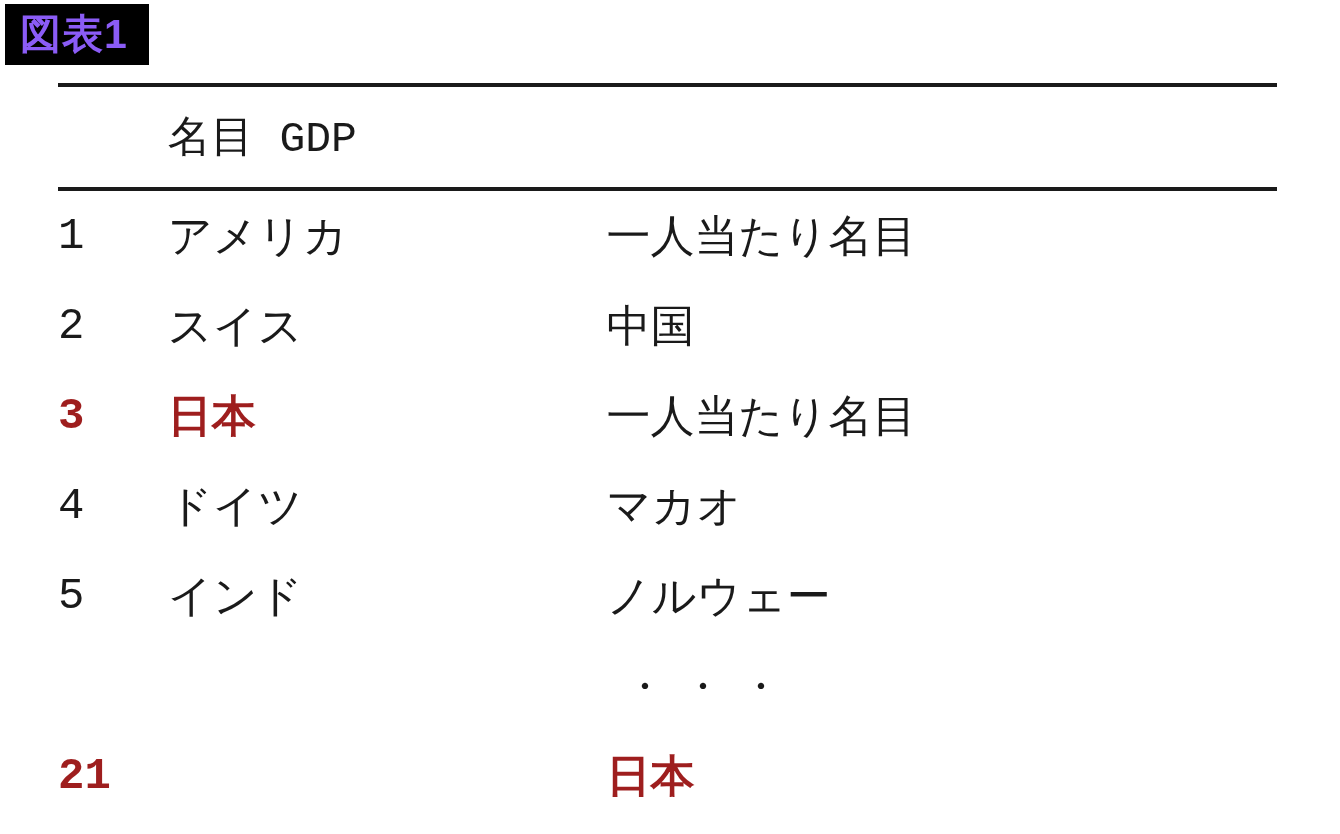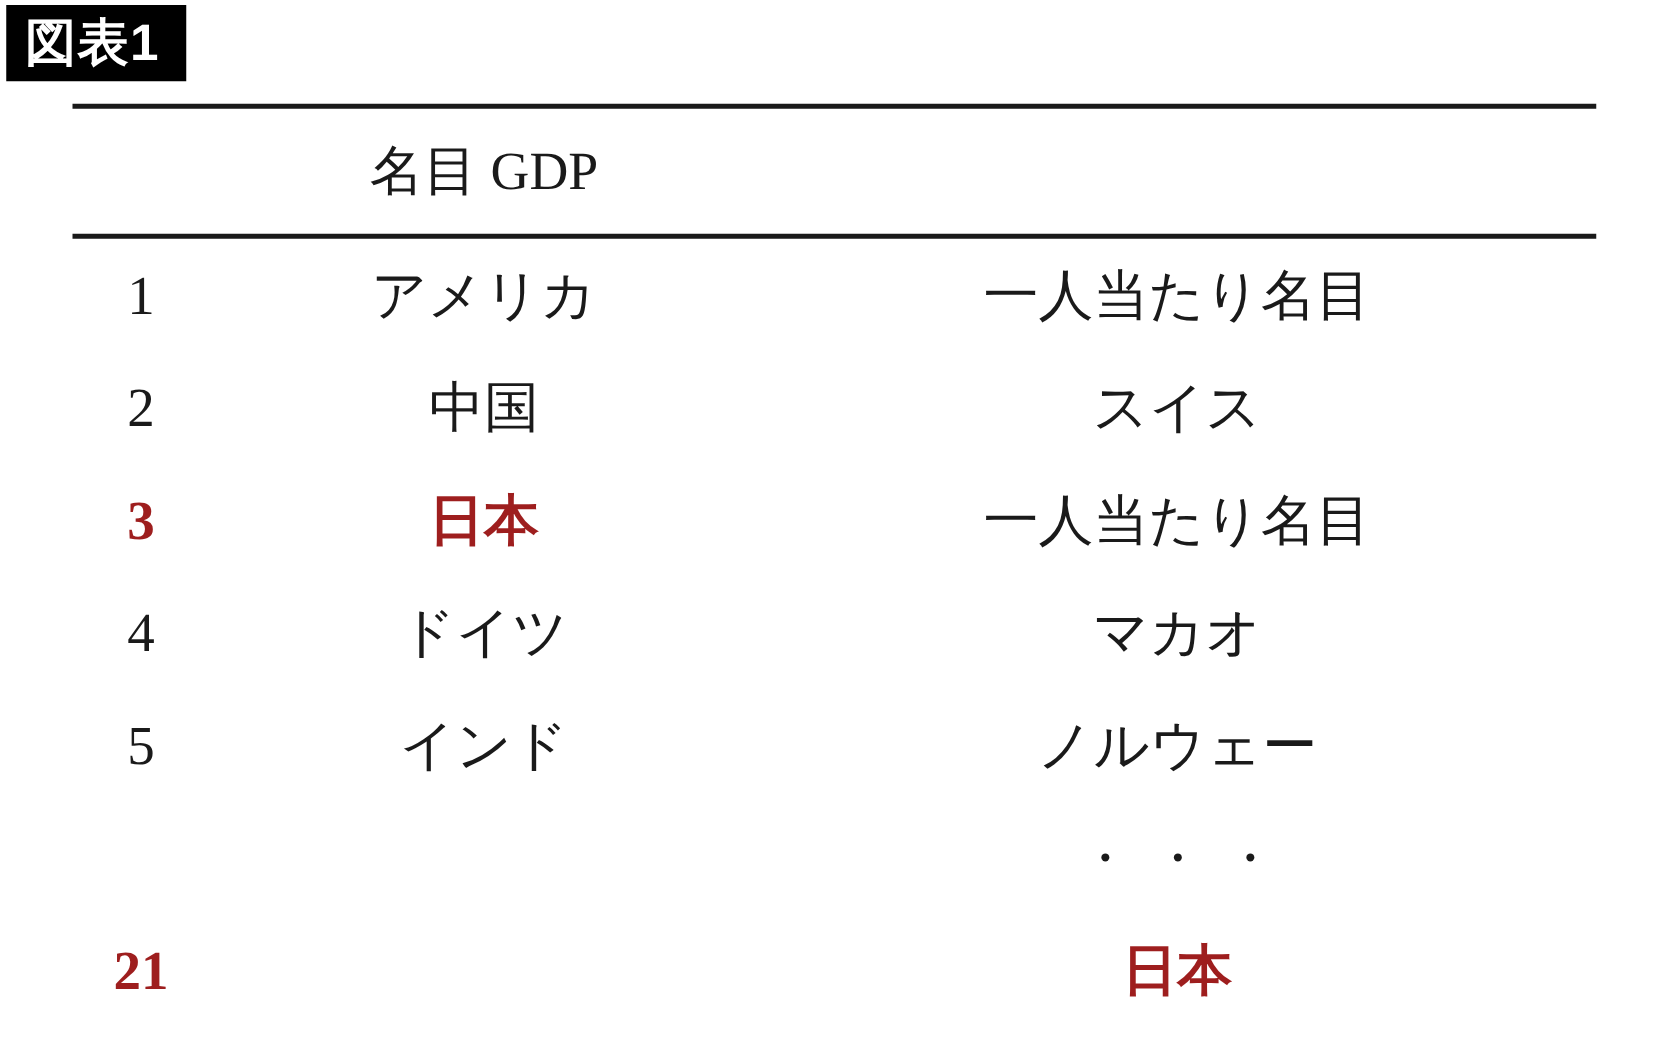--- a/index.html
+++ b/index.html
@@ -11,21 +11,21 @@
     overflow: hidden;
   }
   .page { position: relative; width: 1340px; height: 834px; }
 
   
   .fig-label {
     position: absolute;
     left: 5px; top: 4px;
     width: 144px; height: 61px;
     background: #000000;
-    color: #ffffff;
+    color: #8b5cf6;
     font-family: "Liberation Sans", "DejaVu Sans", sans-serif;
     font-weight: 700;
     font-size: 41px;
     line-height: 61px;
     padding-left: 15px;
     letter-spacing: 1px;
   }
 
   
   .gdp-table {
@@ -37,21 +37,21 @@
     width: 100%; height: 4px;
     background: #1a1a1a;
   }
   .row {
     display: grid;
     grid-template-columns: 9% 36% 55%;
     align-items: center;
   }
   .header-row { height: 100px; font-size: 43px; }
   .data-row   { height: 90px;  font-size: 44px; }
-  .cell { text-align: center; white-space: nowrap; }
+  .cell { white-space: nowrap; font-family: Liberation Mono, monospace; }
   .red  { color: #9e1e1e; font-weight: 700; }
   .ellipsis-cell { letter-spacing: 18px; font-size: 40px; padding-left: 18px; }
 </style>
 </head>
 <body>
 
 <div class="page">
 
   <div class="fig-label">図表1</div>
 
@@ -67,22 +67,22 @@
     <div class="rule"></div>
 
     <div class="row data-row">
       <div class="cell">1</div>
       <div class="cell">アメリカ</div>
       <div class="cell">一人当たり名目</div>
     </div>
 
     <div class="row data-row">
       <div class="cell">2</div>
+      <div class="cell">スイス</div>
       <div class="cell">中国</div>
-      <div class="cell">スイス</div>
     </div>
 
     <div class="row data-row">
       <div class="cell red">3</div>
       <div class="cell red">日本</div>
       <div class="cell">一人当たり名目</div>
     </div>
 
     <div class="row data-row">
       <div class="cell">4</div>

